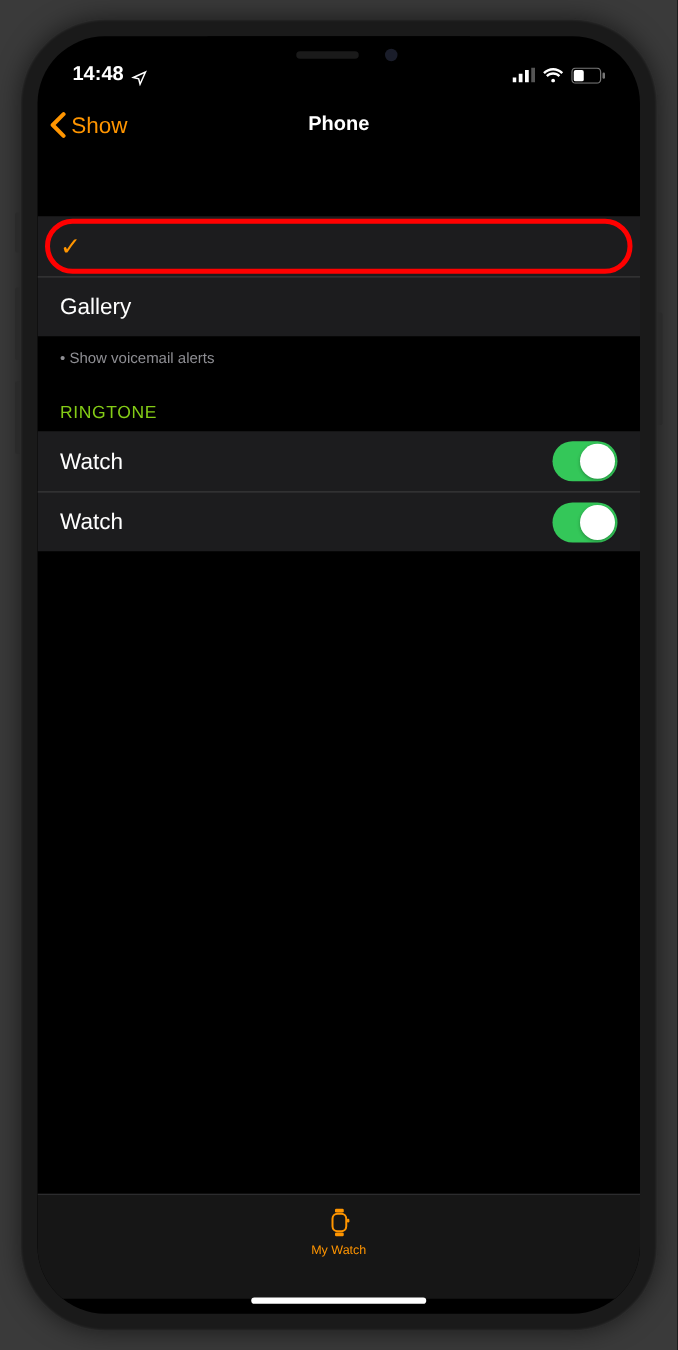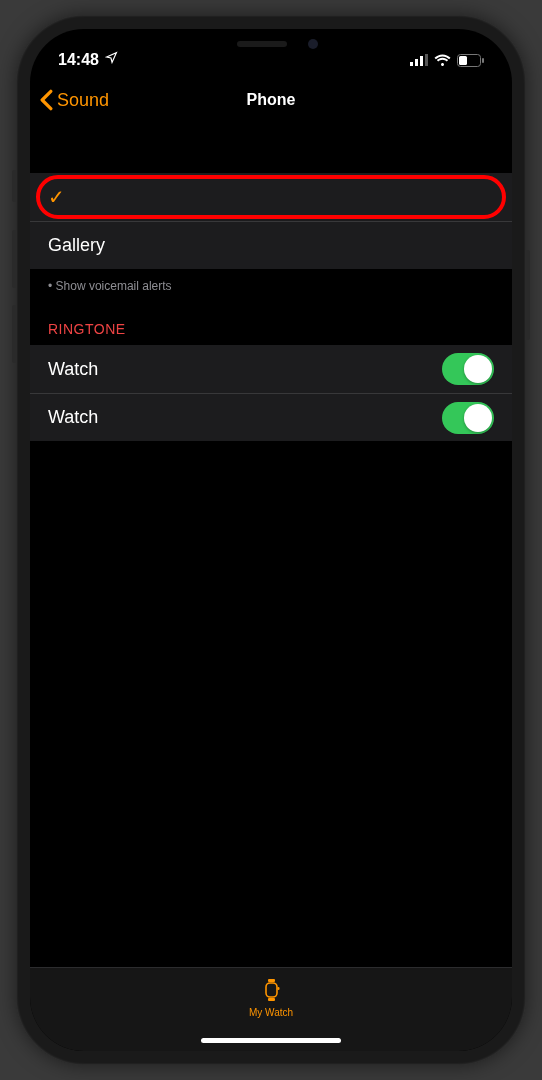--- a/index.html
+++ b/index.html
@@ -72,21 +72,21 @@
       display: flex;
       justify-content: space-between;
       align-items: center;
       padding: 14px 28px 0;
       color: #fff;
       font-size: 16px;
       font-weight: 600;
     }
     .status-left {
       display: flex;
-      align-items: flex-start;
+      align-items: flex-end;
       gap: 6px;
     }
     .status-right {
       display: flex;
       align-items: center;
       gap: 6px;
     }
     .nav-bar {
       height: 46px;
       display: flex;
@@ -141,21 +141,21 @@
     .checkmark {
       color: #ff9500;
       font-size: 20px;
     }
     .footer-text {
       color: #8e8e93;
       font-size: 12px;
       padding: 10px 18px 0;
     }
     .section-header {
-      color: #ef4444;
+      color: #84cc16;
       font-size: 14px;
       padding: 28px 18px 8px;
       letter-spacing: 0.5px;
     }
     .toggle {
       width: 52px;
       height: 32px;
       background: #34c759;
       border-radius: 16px;
       position: relative;
@@ -165,21 +165,21 @@
       right: 2px;
       top: 2px;
       width: 28px;
       height: 28px;
       background: #fff;
       border-radius: 50%;
       box-shadow: 0 1px 3px rgba(0,0,0,0.3);
     }
     .tab-bar {
       position: absolute;
-      bottom: 0;
+      bottom: 12px;
       left: 0;
       right: 0;
       height: 84px;
       background: #161616;
       border-top: 0.5px solid #2c2c2e;
       display: flex;
       justify-content: space-around;
       padding-top: 8px;
     }
     .tab-item {
@@ -252,21 +252,21 @@
           <rect x="25" y="4" width="2" height="5" rx="1" fill="#777"></rect>
         </svg>
       </div>
     </div>
 
     <div class="nav-bar">
       <div class="back-button">
         <svg width="13" height="22" viewBox="0 0 12 20" fill="none" stroke="#ff9500" stroke-width="3" stroke-linecap="round" stroke-linejoin="round">
           <polyline points="10,2 2,10 10,18"></polyline>
         </svg>
-        <span>Sound</span>
+        <span>Show</span>
       </div>
       <div class="nav-title">Phone</div>
     </div>
 
     <div class="content">
 
       <div class="list-section">
         <div class="list-row">
           <span class="checkmark">✓</span>
           <div class="highlight-ring"></div>

